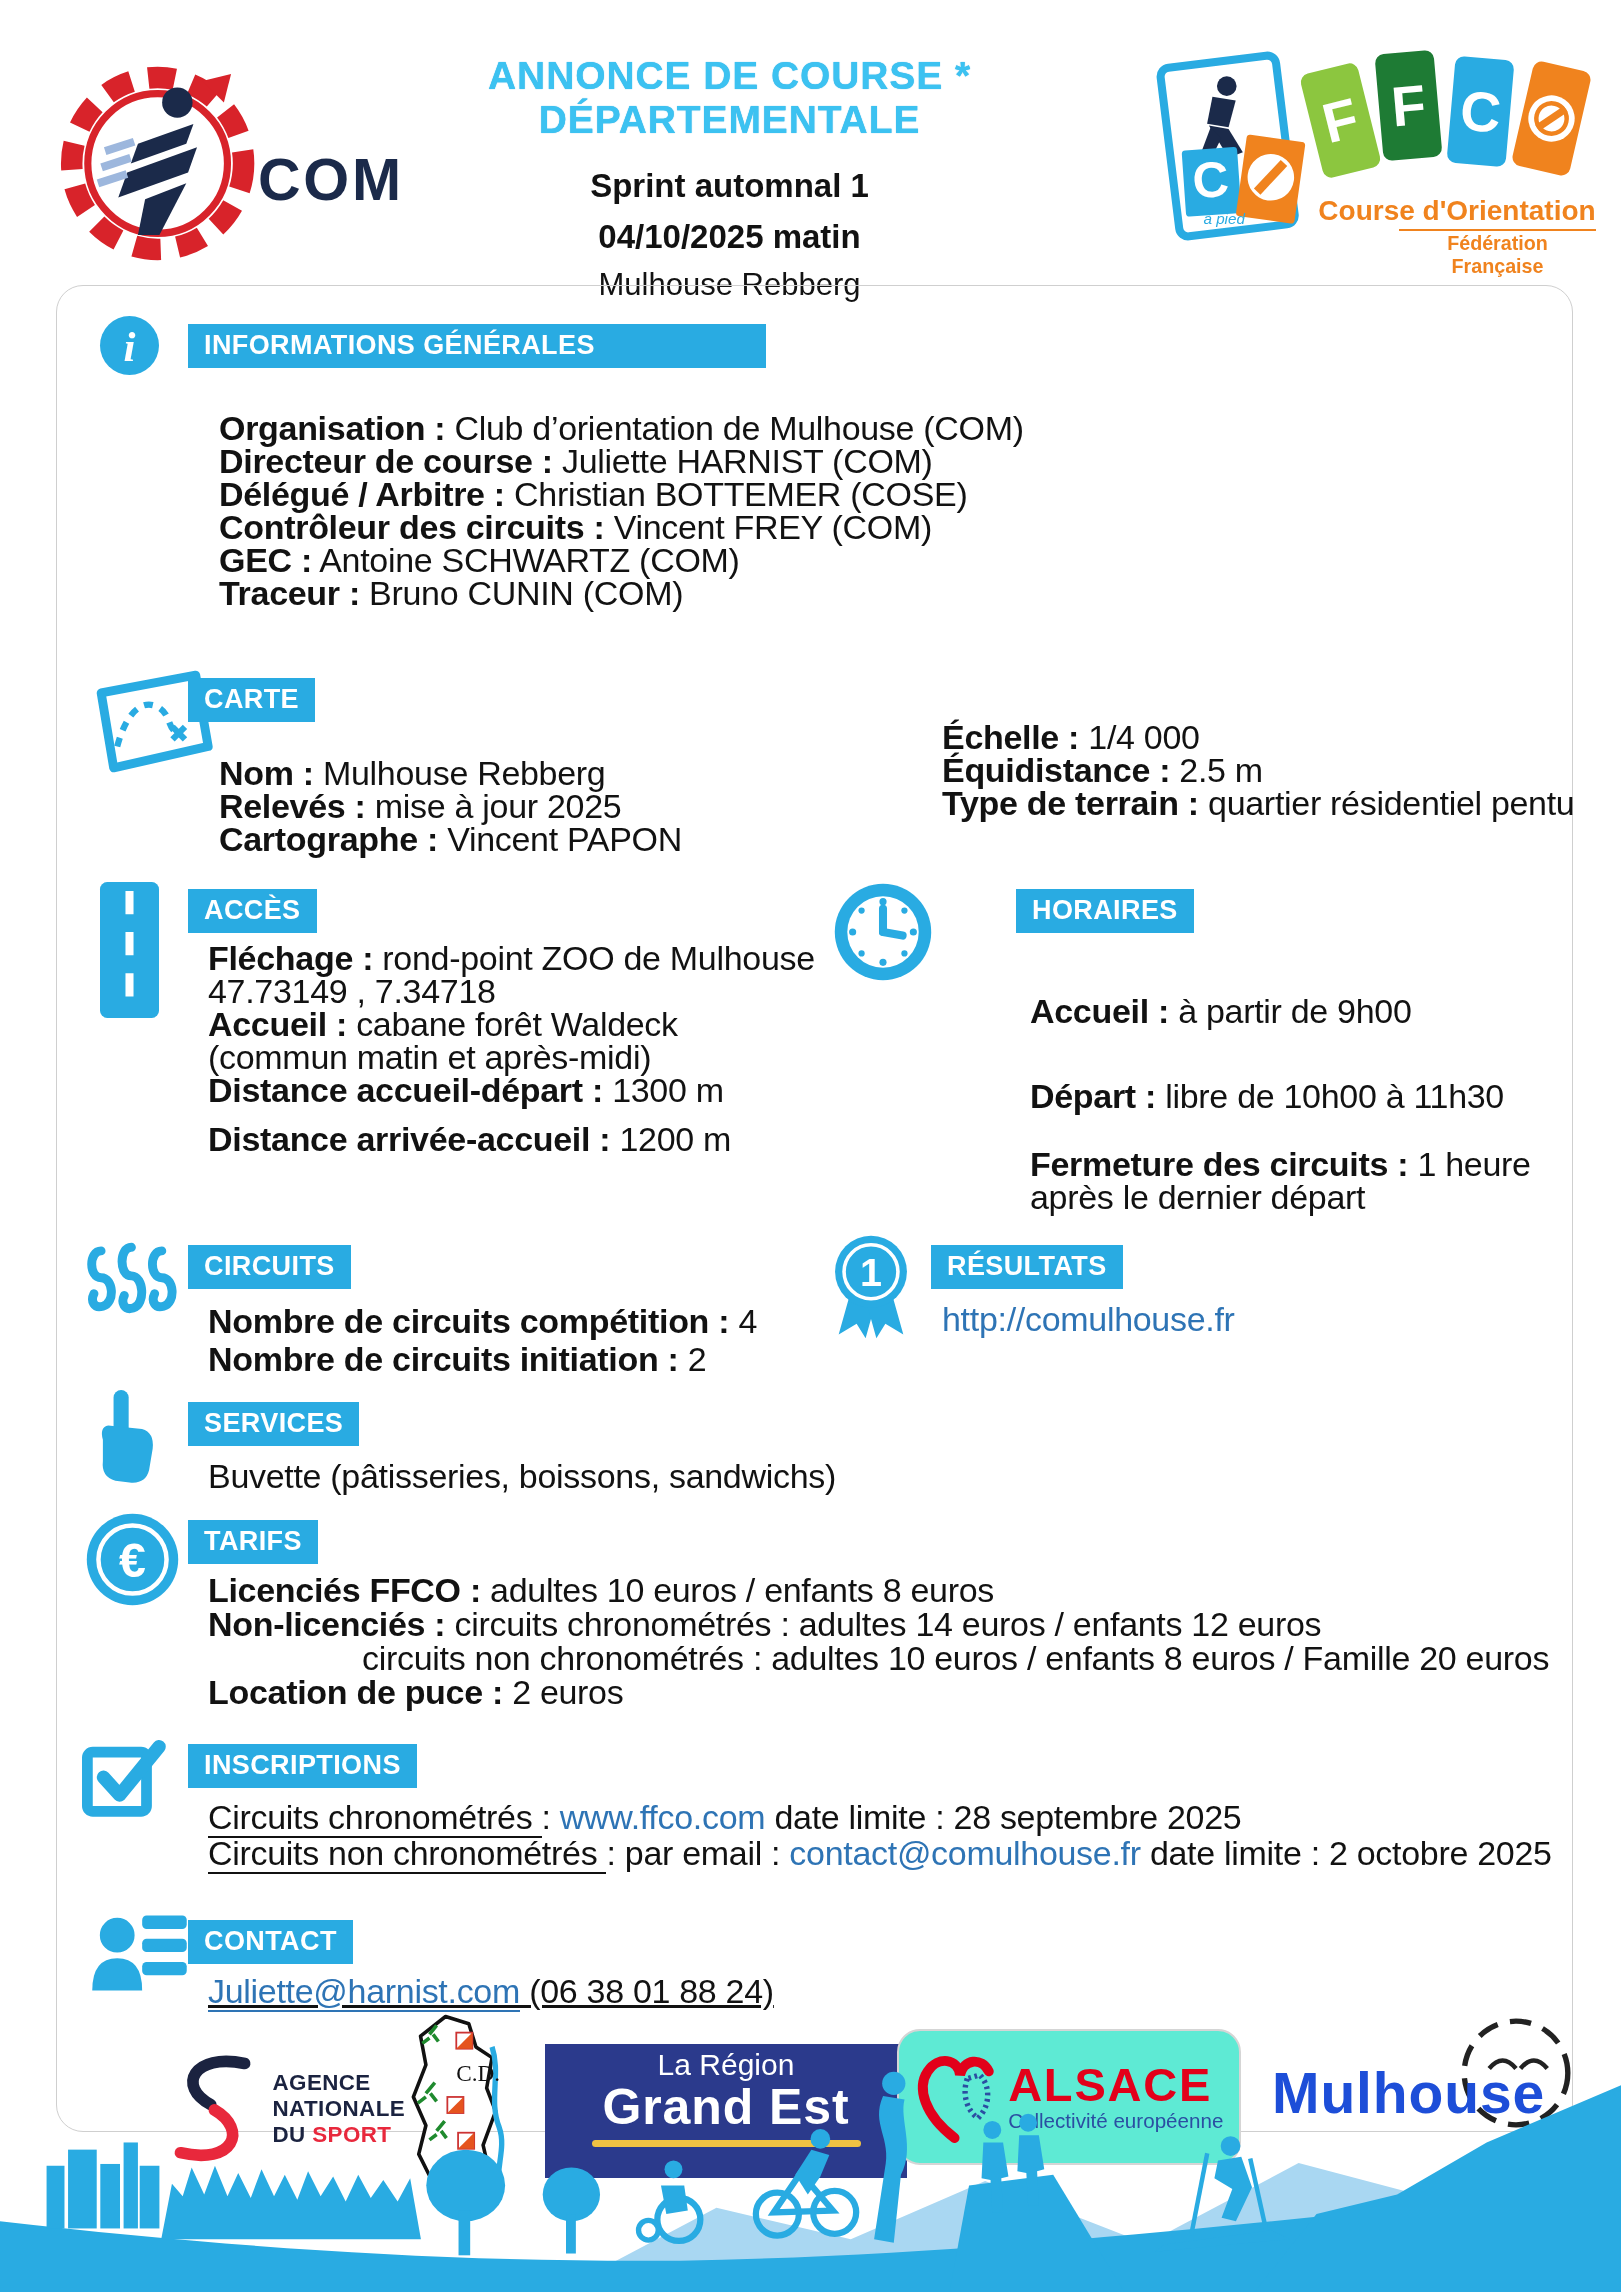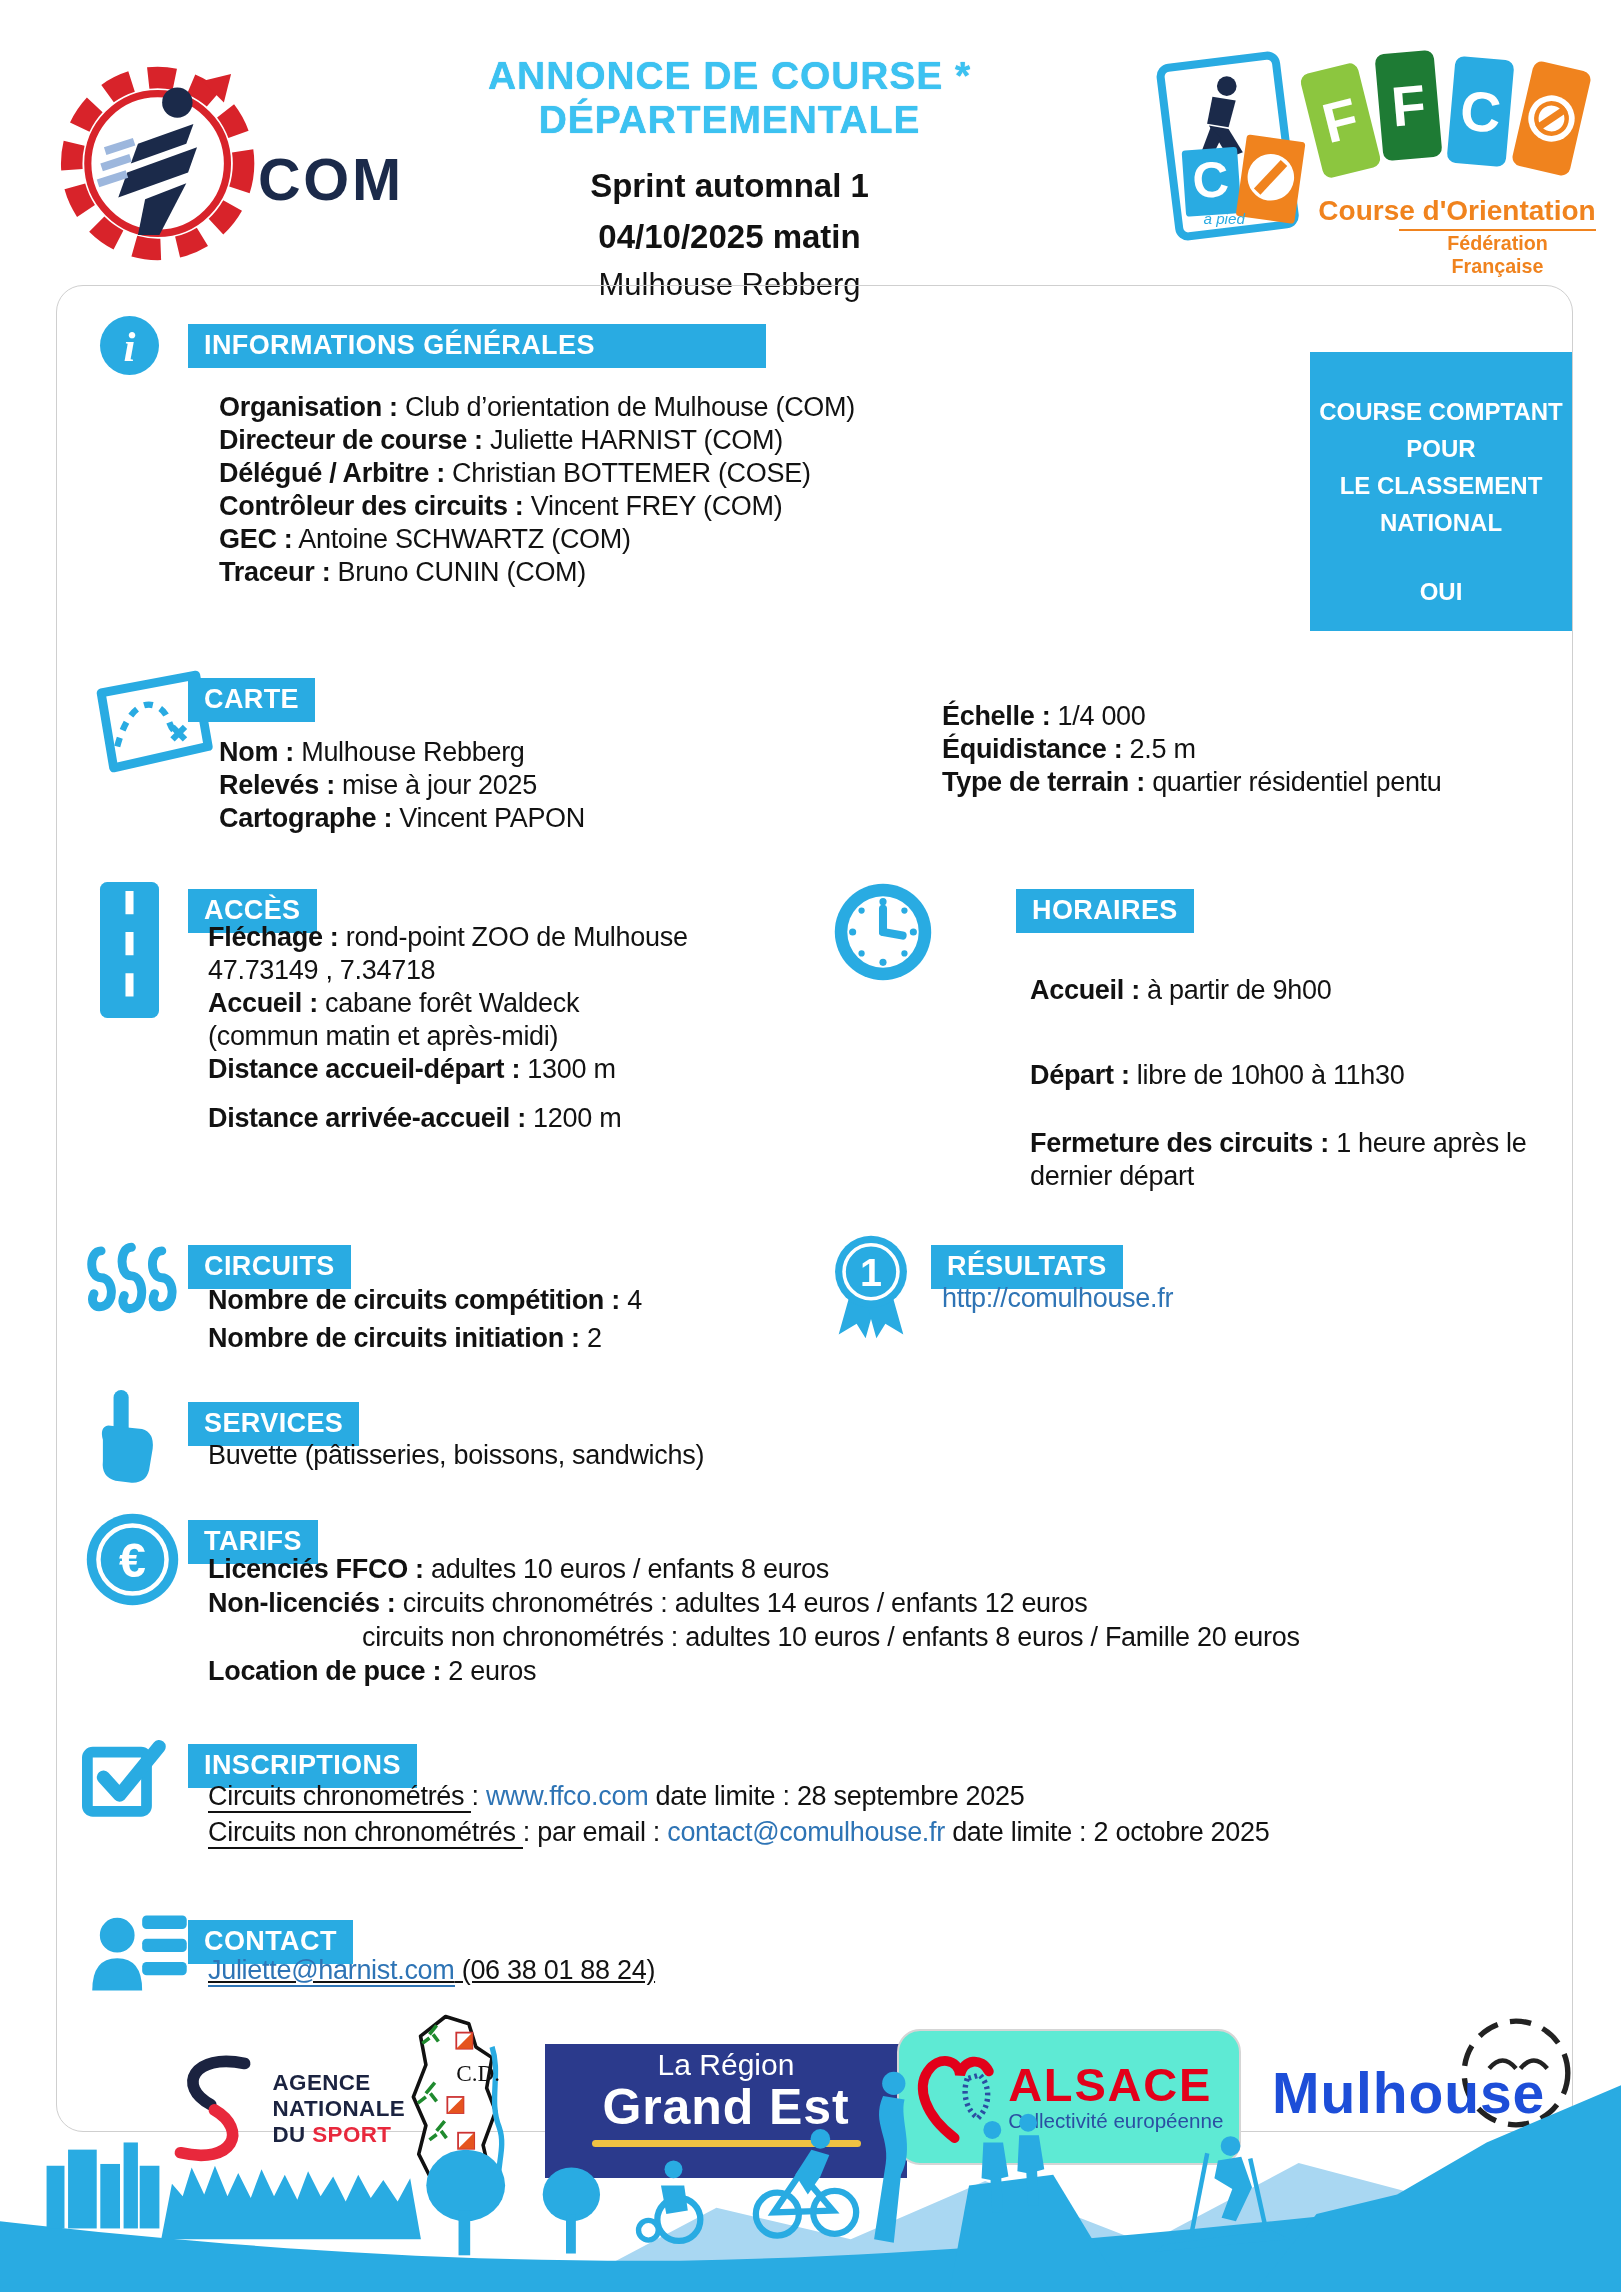--- a/index.html
+++ b/index.html
@@ -35,21 +35,21 @@
   .tile-c{left:142px;top:12.5px;background:#29abe2;transform:rotate(5deg);}
   .tile-o{left:213px;top:19.7px;background:#f0831e;transform:rotate(13deg);}
   .ffco-cap1{margin-top:16px;text-align:center;font-size:28px;font-weight:800;color:#f0831e;}
   .ffco-cap2{text-align:center;font-size:19.7px;font-weight:bold;color:#f0831e;border-top:2.7px solid #f0831e;
     width:197px;margin:1.8px 0 0 90px;padding-top:0.9px;}
   
   .frame{position:absolute;left:56px;top:285px;width:1515px;height:1845px;border:1.8px solid #cfcfcf;border-radius:27px;}
   
   .sec-bar{position:absolute;background:var(--accent);color:#fff;font-weight:bold;font-size:27px;
     padding:6.3px 16px;letter-spacing:0.4px;white-space:nowrap;}
-  .txt{position:absolute;font-size:27px;letter-spacing:-0.3px;line-height:33px;white-space:nowrap;}
+  .txt{position:absolute;font-size:34px;letter-spacing:-0.3px;line-height:33px;white-space:nowrap;margin-top:21px;}
   .lbl{font-weight:bold;}
   .line{height:33px;}
   .link{color:var(--link);}
   .u{border-bottom:2.7px solid #111;}
   .natbox{position:absolute;left:1310px;top:352px;width:262px;height:279px;background:var(--accent);
     color:#fff;font-weight:bold;font-size:24px;text-align:center;box-sizing:border-box;padding-top:41px;line-height:37px;}
   .natbox .oui{margin-top:32px;}
   svg{position:absolute;overflow:visible;}
   
   .ans{position:absolute;left:166px;top:2051px;display:flex;align-items:center;gap:12.5px;}
@@ -137,27 +137,20 @@
   <div class="sec-bar" style="left:188px;top:324px;min-width:546px;">INFORMATIONS GÉNÉRALES</div>
   <div class="txt" style="left:219px;top:391px;">
     <div class="line"><span class="lbl">Organisation :</span> <span>Club d’orientation de Mulhouse (COM)</span></div>
     <div class="line"><span class="lbl">Directeur de course :</span> <span>Juliette HARNIST (COM)</span></div>
     <div class="line"><span class="lbl">Délégué / Arbitre :</span> <span>Christian BOTTEMER (COSE)</span></div>
     <div class="line"><span class="lbl">Contrôleur des circuits :</span> <span>Vincent FREY (COM)</span></div>
     <div class="line"><span class="lbl">GEC :</span> <span>Antoine SCHWARTZ (COM)</span></div>
     <div class="line"><span class="lbl">Traceur :</span> <span>Bruno CUNIN (COM)</span></div>
   </div>
 
-  <div class="natbox">
-    <div>COURSE COMPTANT</div>
-    <div>POUR</div>
-    <div>LE CLASSEMENT</div>
-    <div>NATIONAL</div>
-    <div class="oui">OUI</div>
-  </div>
 
   <svg width="134" height="107" viewBox="0 0 150 120" style="left:85px;top:668px;">
     <polygon points="18,28 124,8 138,88 32,112" fill="#fff" stroke="#29abe2" stroke-width="10" stroke-linejoin="round"></polygon>
     <path d="M36,88 C46,50 64,34 82,44 C96,52 92,66 102,72" fill="none" stroke="#29abe2" stroke-width="7" stroke-dasharray="10 9"></path>
     <line x1="98" y1="66" x2="112" y2="80" stroke="#29abe2" stroke-width="7"></line>
     <line x1="112" y1="66" x2="98" y2="80" stroke="#29abe2" stroke-width="7"></line>
   </svg>
   <div class="sec-bar" style="left:188px;top:678px;">CARTE</div>
   <div class="txt" style="left:219px;top:736px;">
     <div class="line"><span class="lbl">Nom :</span> <span>Mulhouse Rebberg</span></div>

